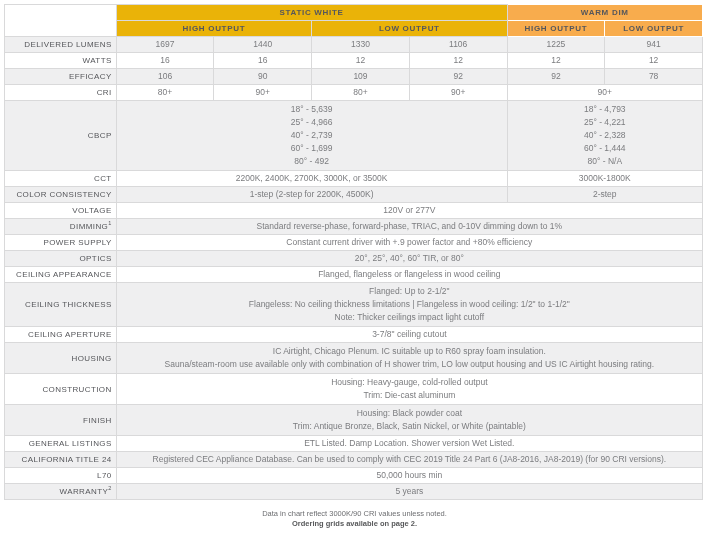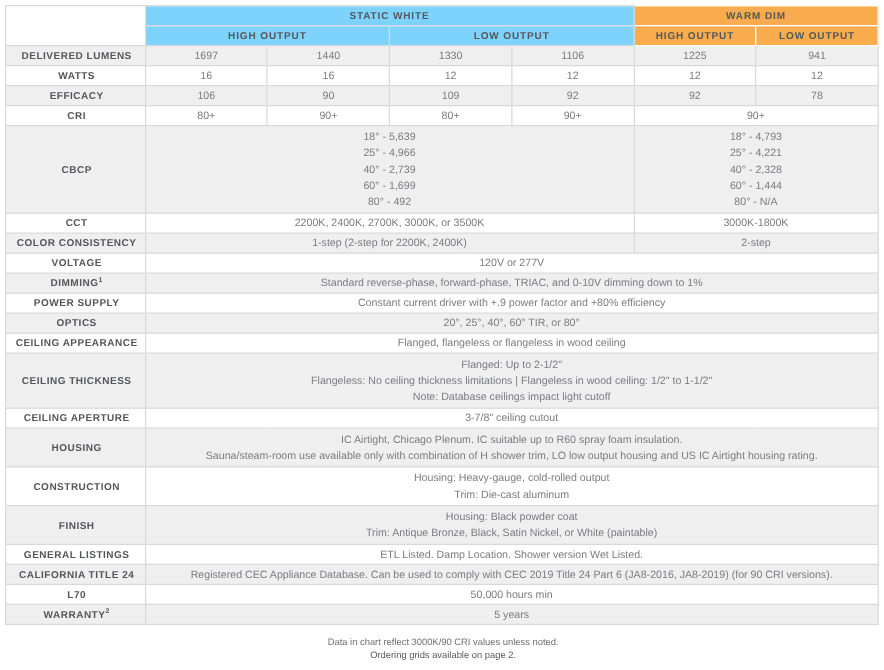--- a/index.html
+++ b/index.html
@@ -20,40 +20,40 @@
   }
   .page{padding:4px 4px 0 4px;}
   table.spec{
     width:699px;border-collapse:collapse;table-layout:fixed;
   }
   col.c-label{width:16%;}
   col.c-val{width:14%;}
   th,td{border:1px solid var(--border);}
   thead th{
     height:16px;font-size:8px;font-weight:bold;letter-spacing:.7px;
-    color:var(--header-text);text-align:center;background:#7dd3fc;padding:2px 2px;
+    color:var(--header-text);text-align:center;background:#eab308;padding:2px 2px;
     text-transform:uppercase;
   }
   thead th.hl{background:var(--accent);border-color:#fff;}
   thead th.corner{background:#fff;}
   tbody th{
-    font-size:8px;font-weight:bold;letter-spacing:.4px;color:var(--label-text);
-    text-align:center;padding:2px 4px 2px 6px;background:#fff;text-transform:uppercase;
+    font-size:8px;font-weight:normal;letter-spacing:.4px;color:var(--label-text);
+    text-align:right;padding:2px 4px 2px 6px;background:#fff;text-transform:uppercase;
     line-height:11px;
   }
   tbody td{
     font-size:8.5px;color:var(--value-text);text-align:center;
     padding:2px 16px;background:#fff;line-height:11px;height:15px;margin-left:23px;
   }
   tr.stripe th, tr.stripe td{background:var(--stripe);}
   td .ln{line-height:13px;}
   sup{font-size:5.5px;vertical-align:super;line-height:0;}
   .footnotes{margin:9px 0 12px 2px;text-align:center;}
   .fn{font-size:7.5px;line-height:9.5px;color:var(--footnote-text);}
-  .fn.bold{font-weight:normal;color:#58595B;}
+  .fn.bold{font-weight:bold;color:#58595B;}
 </style>
 </head>
 <body>
 
 <div class="page">
   <table class="spec">
     <colgroup>
       <col class="c-label">
         <col class="c-val">
         <col class="c-val">
@@ -128,21 +128,21 @@
             <div class="ln">80° - N/A</div>
           </td>
         </tr>
         <tr>
           <th>CCT</th>
           <td colspan="4">2200K, 2400K, 2700K, 3000K, or 3500K</td>
           <td colspan="2">3000K-1800K</td>
         </tr>
         <tr class="stripe">
           <th>COLOR CONSISTENCY</th>
-          <td colspan="4">1-step (2-step for 2200K, 2400K)</td>
+          <td colspan="4">1-step (2-step for 2200K, 4500K)</td>
           <td colspan="2">2-step</td>
         </tr>
         <tr>
           <th>VOLTAGE</th>
           <td colspan="6">120V or 277V</td>
         </tr>
         <tr class="stripe">
           <th>DIMMING<sup>1</sup></th>
           <td colspan="6">Standard reverse-phase, forward-phase, TRIAC, and 0-10V dimming down to 1%</td>
         </tr>
@@ -156,21 +156,21 @@
         </tr>
         <tr>
           <th>CEILING APPEARANCE</th>
           <td colspan="6">Flanged, flangeless or flangeless in wood ceiling</td>
         </tr>
         <tr class="stripe">
           <th>CEILING THICKNESS</th>
           <td colspan="6">
             <div class="ln">Flanged: Up to 2-1/2"</div>
             <div class="ln">Flangeless: No ceiling thickness limitations | Flangeless in wood ceiling: 1/2" to 1-1/2"</div>
-            <div class="ln">Note: Database ceilings impact light cutoff</div>
+            <div class="ln">Note: Thicker ceilings impact light cutoff</div>
           </td>
         </tr>
         <tr>
           <th>CEILING APERTURE</th>
           <td colspan="6">3-7/8" ceiling cutout</td>
         </tr>
         <tr class="stripe">
           <th>HOUSING</th>
           <td colspan="6">
             <div class="ln">IC Airtight, Chicago Plenum. IC suitable up to R60 spray foam insulation.</div>

